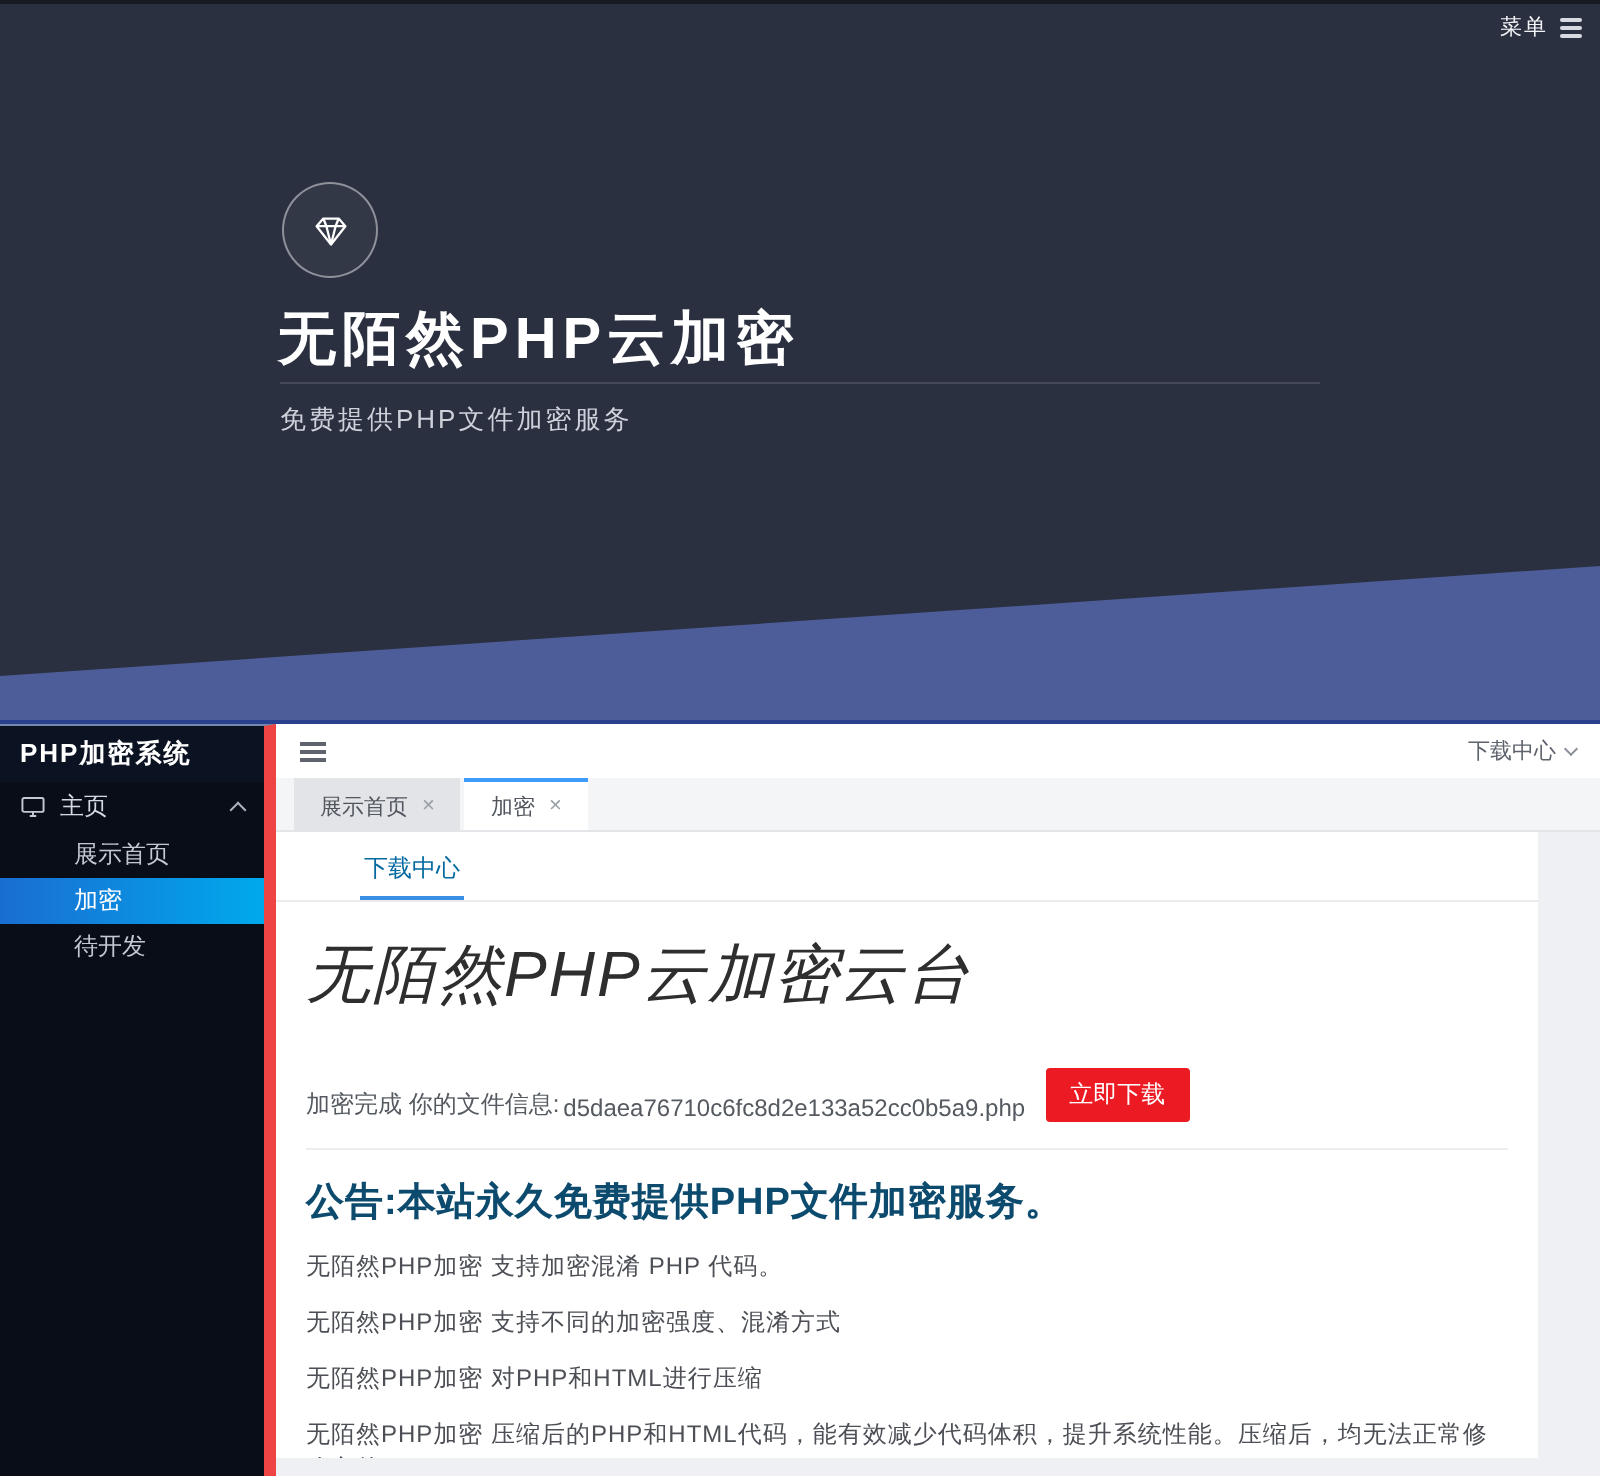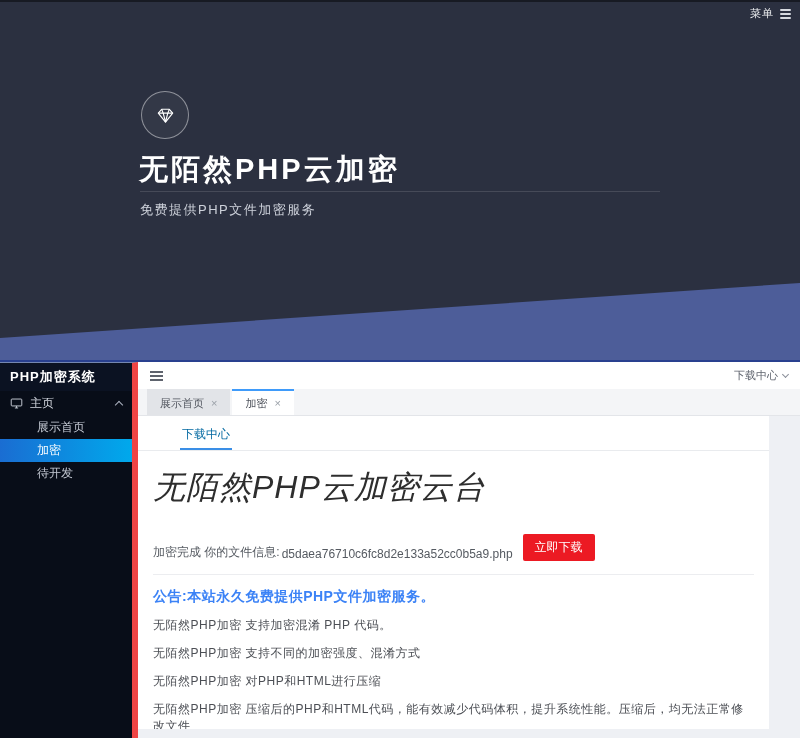--- a/index.html
+++ b/index.html
@@ -66,21 +66,21 @@
   .subtab { display:inline-block; color:#0369a1; font-size:12px; padding:2px 2px 5px;
     border-bottom:2px solid #3a8ee6; cursor:pointer;margin-left:27px; }
   .page-heading { margin:15px 0 0 15px; font-size:32px; color:#2e2e2e; font-weight:500;
     letter-spacing:1px;font-style:italic; }
   .fileline { margin:24px 0 0 15px; display:flex; align-items:flex-end; font-size:12px; color:#555a61; }
   .filename { margin-left:2px; color:#555a61; }
   .dl-btn { margin-left:10px; background:#ec1a23; color:#ffffff; border:none; font-size:12px;
     padding:5px 12px; border-radius:2px; cursor:pointer; font-family:inherit; }
   .hdivider { margin:13px 15px 0; height:1px; background:#ecedf0; }
   .notice { margin:13px 15px 0; }
-  .notice-title { font-size:14px; font-weight:bold; color:#3b82f6; margin-bottom:11px;
+  .notice-title { font-size:19px; font-weight:bold; color:#0c4a6e; margin-bottom:11px;
     letter-spacing:.5px; }
   .notice-line { font-size:12px; color:#4c4f55; margin-bottom:11px; letter-spacing:.5px; }
 </style>
 </head>
 <body>
 
 <div class="hero">
   <svg class="hero-diagonal" viewBox="0 0 800 362" preserveAspectRatio="none">
     <polygon points="0,338 800,283 800,362 0,362" fill="#4d5d99"></polygon>
   </svg>

